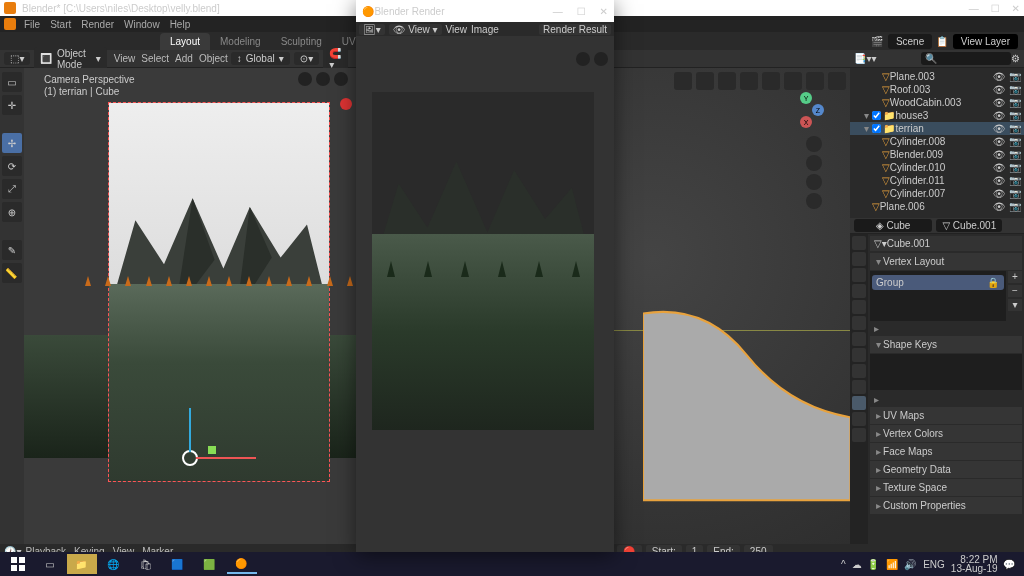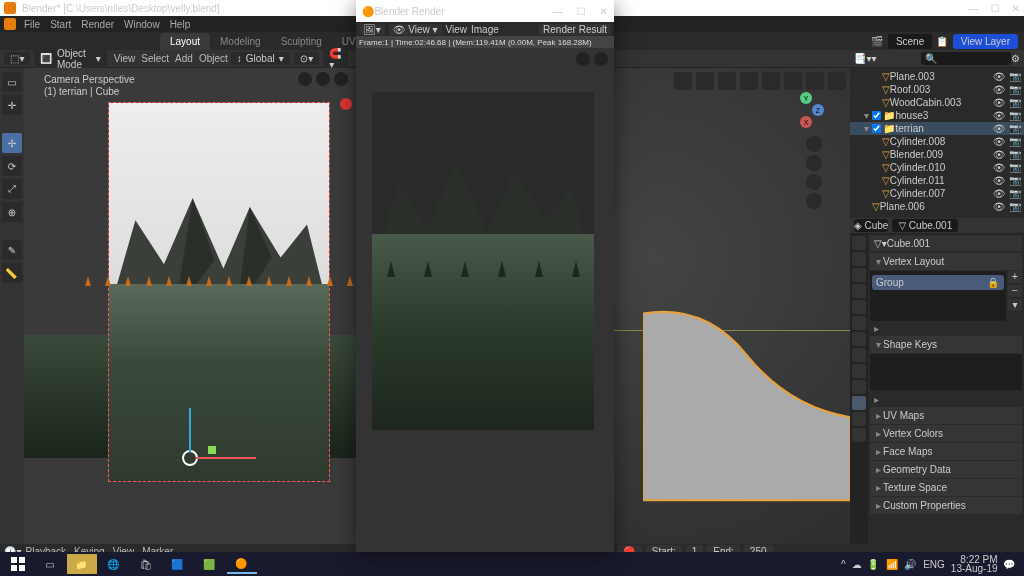--- a/index.html
+++ b/index.html
@@ -133,21 +133,21 @@
     <span class="tab active">Layout</span>
     <span class="tab">Modeling</span>
     <span class="tab">Sculpting</span>
     <span class="tab">UV Editing</span>
     <span class="tab">Textur</span>
   </div>
   <div style="display:flex;align-items:center;gap:4px;padding:0 6px">
     <span style="color:#999">🎬</span>
     <span class="drop" style="background:#1a1a1a;padding:2px 8px;border-radius:3px">Scene</span>
     <span style="color:#999">📋</span>
-    <span class="drop" style="background:#1d4ed8;padding:2px 8px;border-radius:3px">View Layer</span>
+    <span class="drop" style="background:#000000;padding:2px 8px;border-radius:3px">View Layer</span>
   </div>
 </div>
 
 <div style="display:flex">
   <div class="hdrbar" style="width:356px">
     <span class="drop">⬚▾</span>
     <span class="drop">🔳 <span>Object Mode</span> ▾</span>
     <span class="hbtn">View</span>
     <span class="hbtn">Select</span>
     <span class="hbtn">Add</span>
@@ -355,21 +355,21 @@
           <span class="chev"></span>
           <span class="tri">▽</span> 
           <span>Plane.006</span>
           <span class="ol-right">
             <span>👁</span>
             <span>📷</span>
           </span>
         </div>
       </div>
     <div class="hdrbar" style="height:16px">
-      <span style="background:#1a1a1a;padding:1px 0;border-radius:3px;margin-right:4px">◈ <span>Cube</span></span>
+      <span style="background:#1a1a1a;padding:1px 22px;border-radius:3px;margin-right:4px">◈ <span>Cube</span></span>
       <span style="background:#1a1a1a;padding:1px 6px;border-radius:3px">▽ <span>Cube.001</span></span>
     </div>
     <div class="propbar" style="flex:1">
       <div class="prop-tabs">
         <span></span>
         <span></span>
         <span></span>
         <span></span>
         <span></span>
         <span></span>
@@ -485,21 +485,20 @@
       <span>✕</span>
     </div>
   </div>
   <div class="render-hdr">
     <span class="rdd">🖼▾</span>
     <span class="rdd">👁 <span>View</span> ▾</span>
     <span>View</span>
     <span>Image</span>
     <span class="rdd" style="margin-left:auto">Render Result</span>
   </div>
-  <div class="render-info">Frame:1 | Time:02:46.68 | (Mem:119.41M (0.00M, Peak 168.28M)</div>
   <div style="position:absolute;top:52px;right:6px;display:flex;gap:4px">
     <span style="width:14px;height:14px;background:#222;border-radius:7px"></span>
     <span style="width:14px;height:14px;background:#222;border-radius:7px"></span>
   </div>
   <div class="render-canvas">
     <div class="render-sky"></div>
     <div style="position:absolute;left:0;right:0;top:14%;height:36%">
       <svg viewBox="0 0 100 60">
           <polygon points="0,60 12,20 25,40 38,10 52,42 64,14 78,36 90,22 100,60" fill="#2a2f2a"></polygon>
         </svg>

